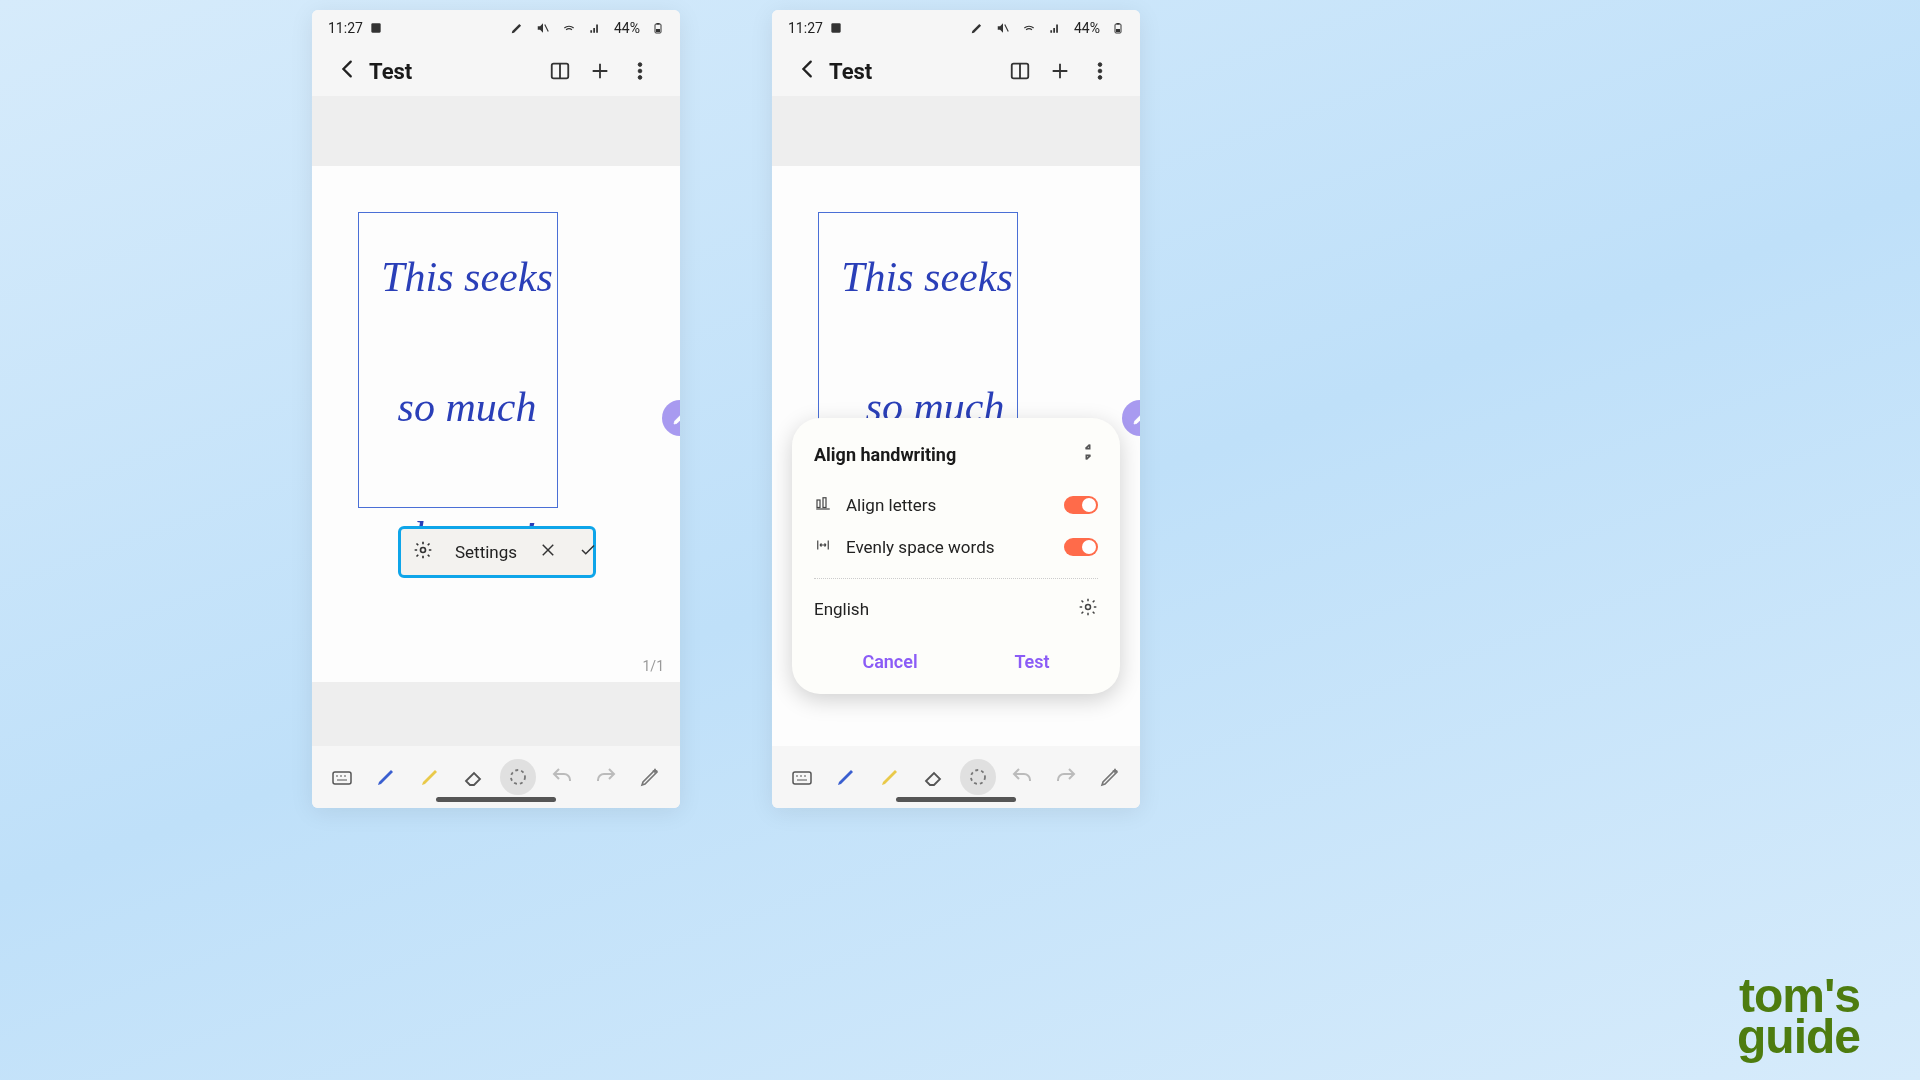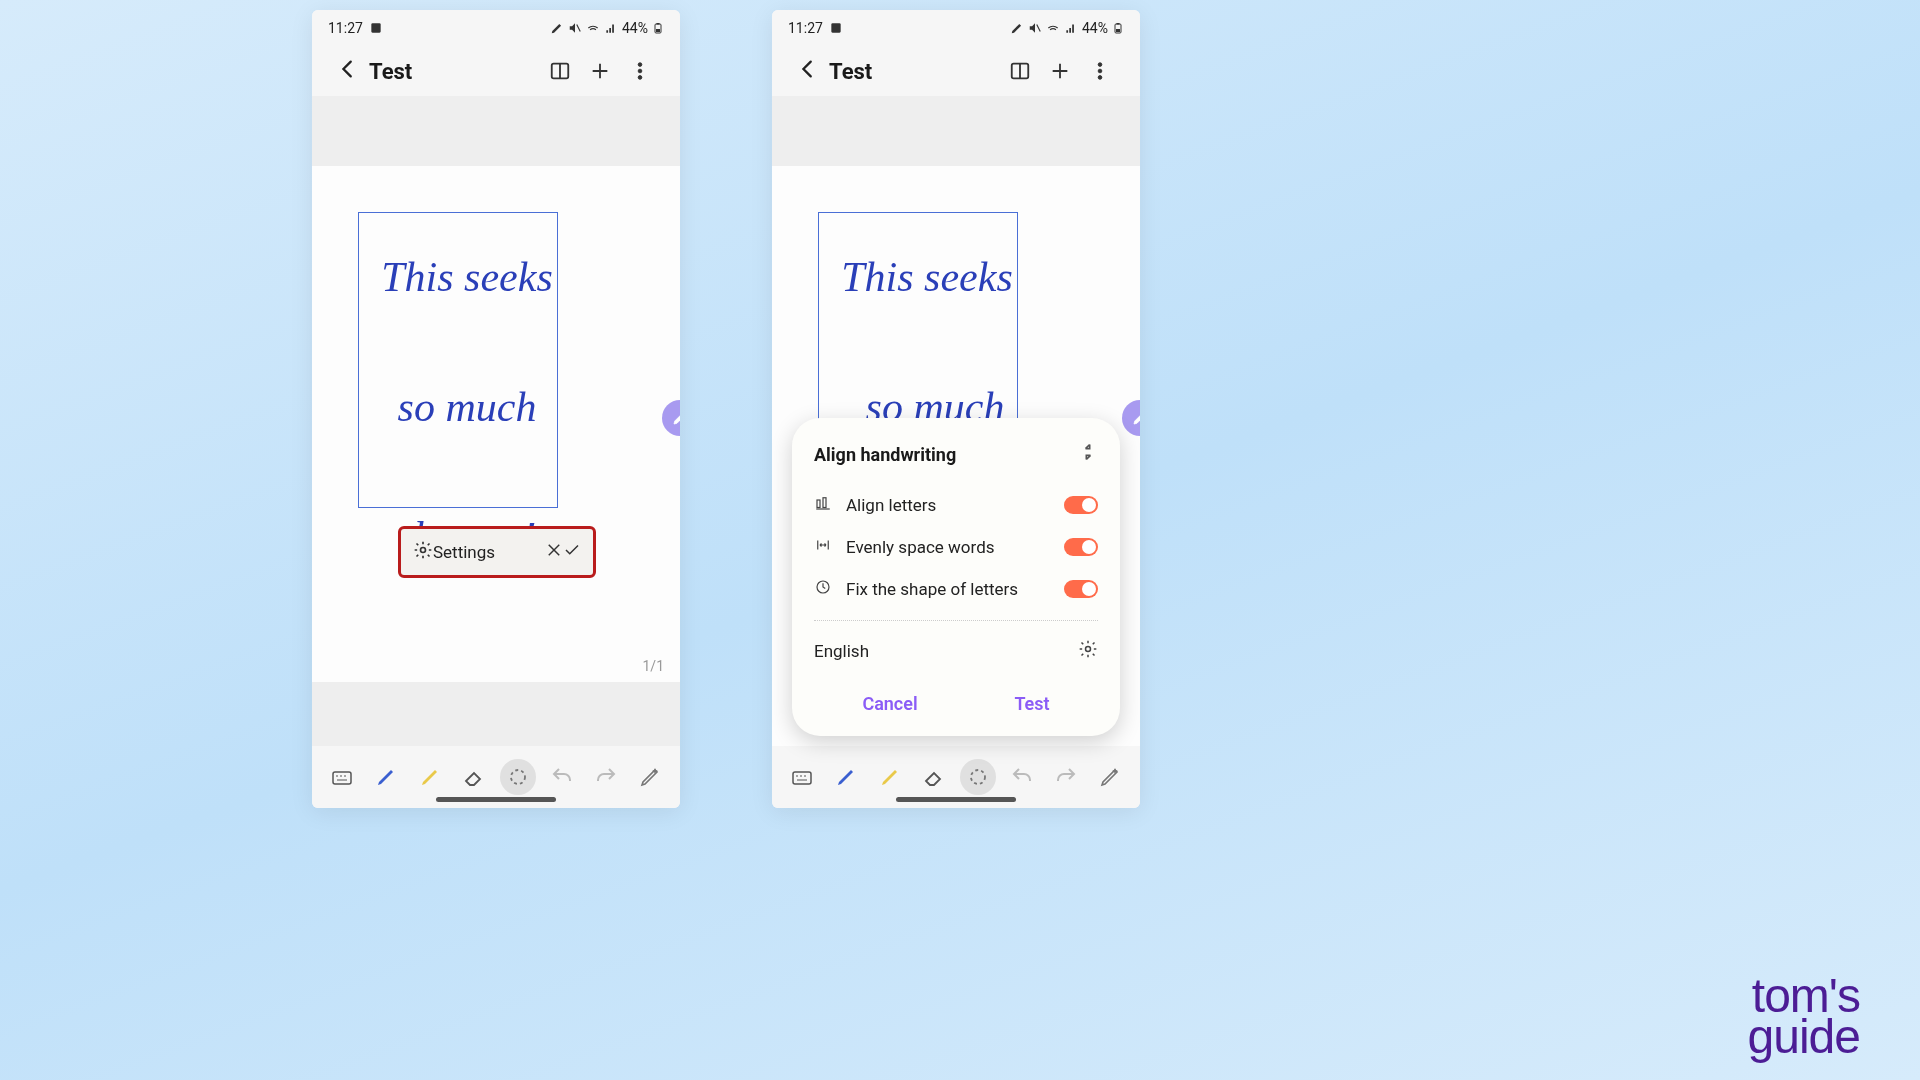--- a/index.html
+++ b/index.html
@@ -34,21 +34,21 @@
     height: 36px;
     display: flex;
     align-items: center;
     justify-content: space-between;
     padding: 0 16px;
     font-size: 14px;
     color: #222;
     background: #f6f6f6;
   }
   .statusbar .left { display:flex; align-items:center; gap:6px; }
-  .statusbar .right { display:flex; align-items:center; gap:4px; }
+  .statusbar .right { display:flex; align-items:center; gap:12px; }
   .status-icon svg { display:block; }
   
   .appheader {
     height: 50px;
     display: flex;
     align-items: center;
     padding: 0 25px;
     background: #f6f6f6;
     gap: 10px;
   }
@@ -111,27 +111,27 @@
     display:flex; align-items:center; justify-content:center;
   }
   .floatcircle svg { width:18px; height:18px; fill:#fff; stroke:#fff; }
   
   .popup-settings {
     position: absolute;
     left: 86px;
     top: 360px;
     width: 198px;
     height: 52px;
-    border: 3px solid #b91c1c;
+    border: 3px solid #0ea5e9;
     border-radius: 6px;
     background: #f3f2ef;
     display:flex;
     align-items:center;
     padding: 0 12px;
-    gap: 0;
+    gap: 22px;
   }
   .popup-settings .gear svg { width:20px; height:20px; stroke:#333; fill:none; }
   .popup-settings .lbl { font-size:17px; color:#222; flex:1; }
   .popup-settings .x svg, .popup-settings .chk svg { width:18px; height:18px; stroke:#333; }
   
   .toolbargap { height: 64px; background:#eeeeee; }
   
   .toolbar {
     height: 62px;
     background: #f6f6f6;
@@ -194,22 +194,22 @@
   .panel-actions {
     display:flex; justify-content:space-around;
     padding-top:6px;
   }
   .panel-actions .btn { font-size:18px; font-weight:600; color:#8b5cf6; padding:10px 20px; }
   
   .watermark {
     position:absolute;
     right: 60px;
     bottom: 22px;
-    color:#4c1d95;
-    font-weight:400;
+    color:#4d7c0f;
+    font-weight:700;
     line-height:0.85;
     text-align:right;
     font-family: Arial, sans-serif;
   }
   .watermark .l1 { font-size:48px; letter-spacing:-1px; }
   .watermark .l2 { font-size:48px; letter-spacing:-1px; }
 </style>
 </head>
 <body>
 
@@ -481,28 +481,20 @@
         </div>
         <div class="option">
           <span class="oicon"><svg viewBox="0 0 24 24">
                 <line x1="5" y1="6" x2="5" y2="18" stroke="#444" stroke-width="1.6"></line>
                 <line x1="19" y1="6" x2="19" y2="18" stroke="#444" stroke-width="1.6"></line>
                 <path d="M8 12h8M8 12l2-2M8 12l2 2M16 12l-2-2M16 12l-2 2" stroke="#444" stroke-width="1.6"></path>
               </svg></span>
           <span class="olabel">Evenly space words</span>
           <div class="toggle"></div>
         </div>
-        <div class="option">
-          <span class="oicon"><svg viewBox="0 0 24 24">
-                <circle cx="12" cy="12" r="8" stroke="#444" stroke-width="1.6"></circle>
-                <path d="M12 7v5l3 2" stroke="#444" stroke-width="1.6"></path>
-              </svg></span>
-          <span class="olabel">Fix the shape of letters</span>
-          <div class="toggle"></div>
-        </div>
 
         <div class="panel-divider"></div>
 
         <div class="langrow">
           <span class="lang">English</span>
           <span class="gear">
             <svg viewBox="0 0 24 24">
                 <circle cx="12" cy="12" r="3" stroke="#444" stroke-width="1.8"></circle>
                 <path d="M12 2v3M12 19v3M4.2 4.2l2.1 2.1M17.7 17.7l2.1 2.1M2 12h3M19 12h3M4.2 19.8l2.1-2.1M17.7 6.3l2.1-2.1" stroke="#444" stroke-width="1.8"></path>
               </svg>

